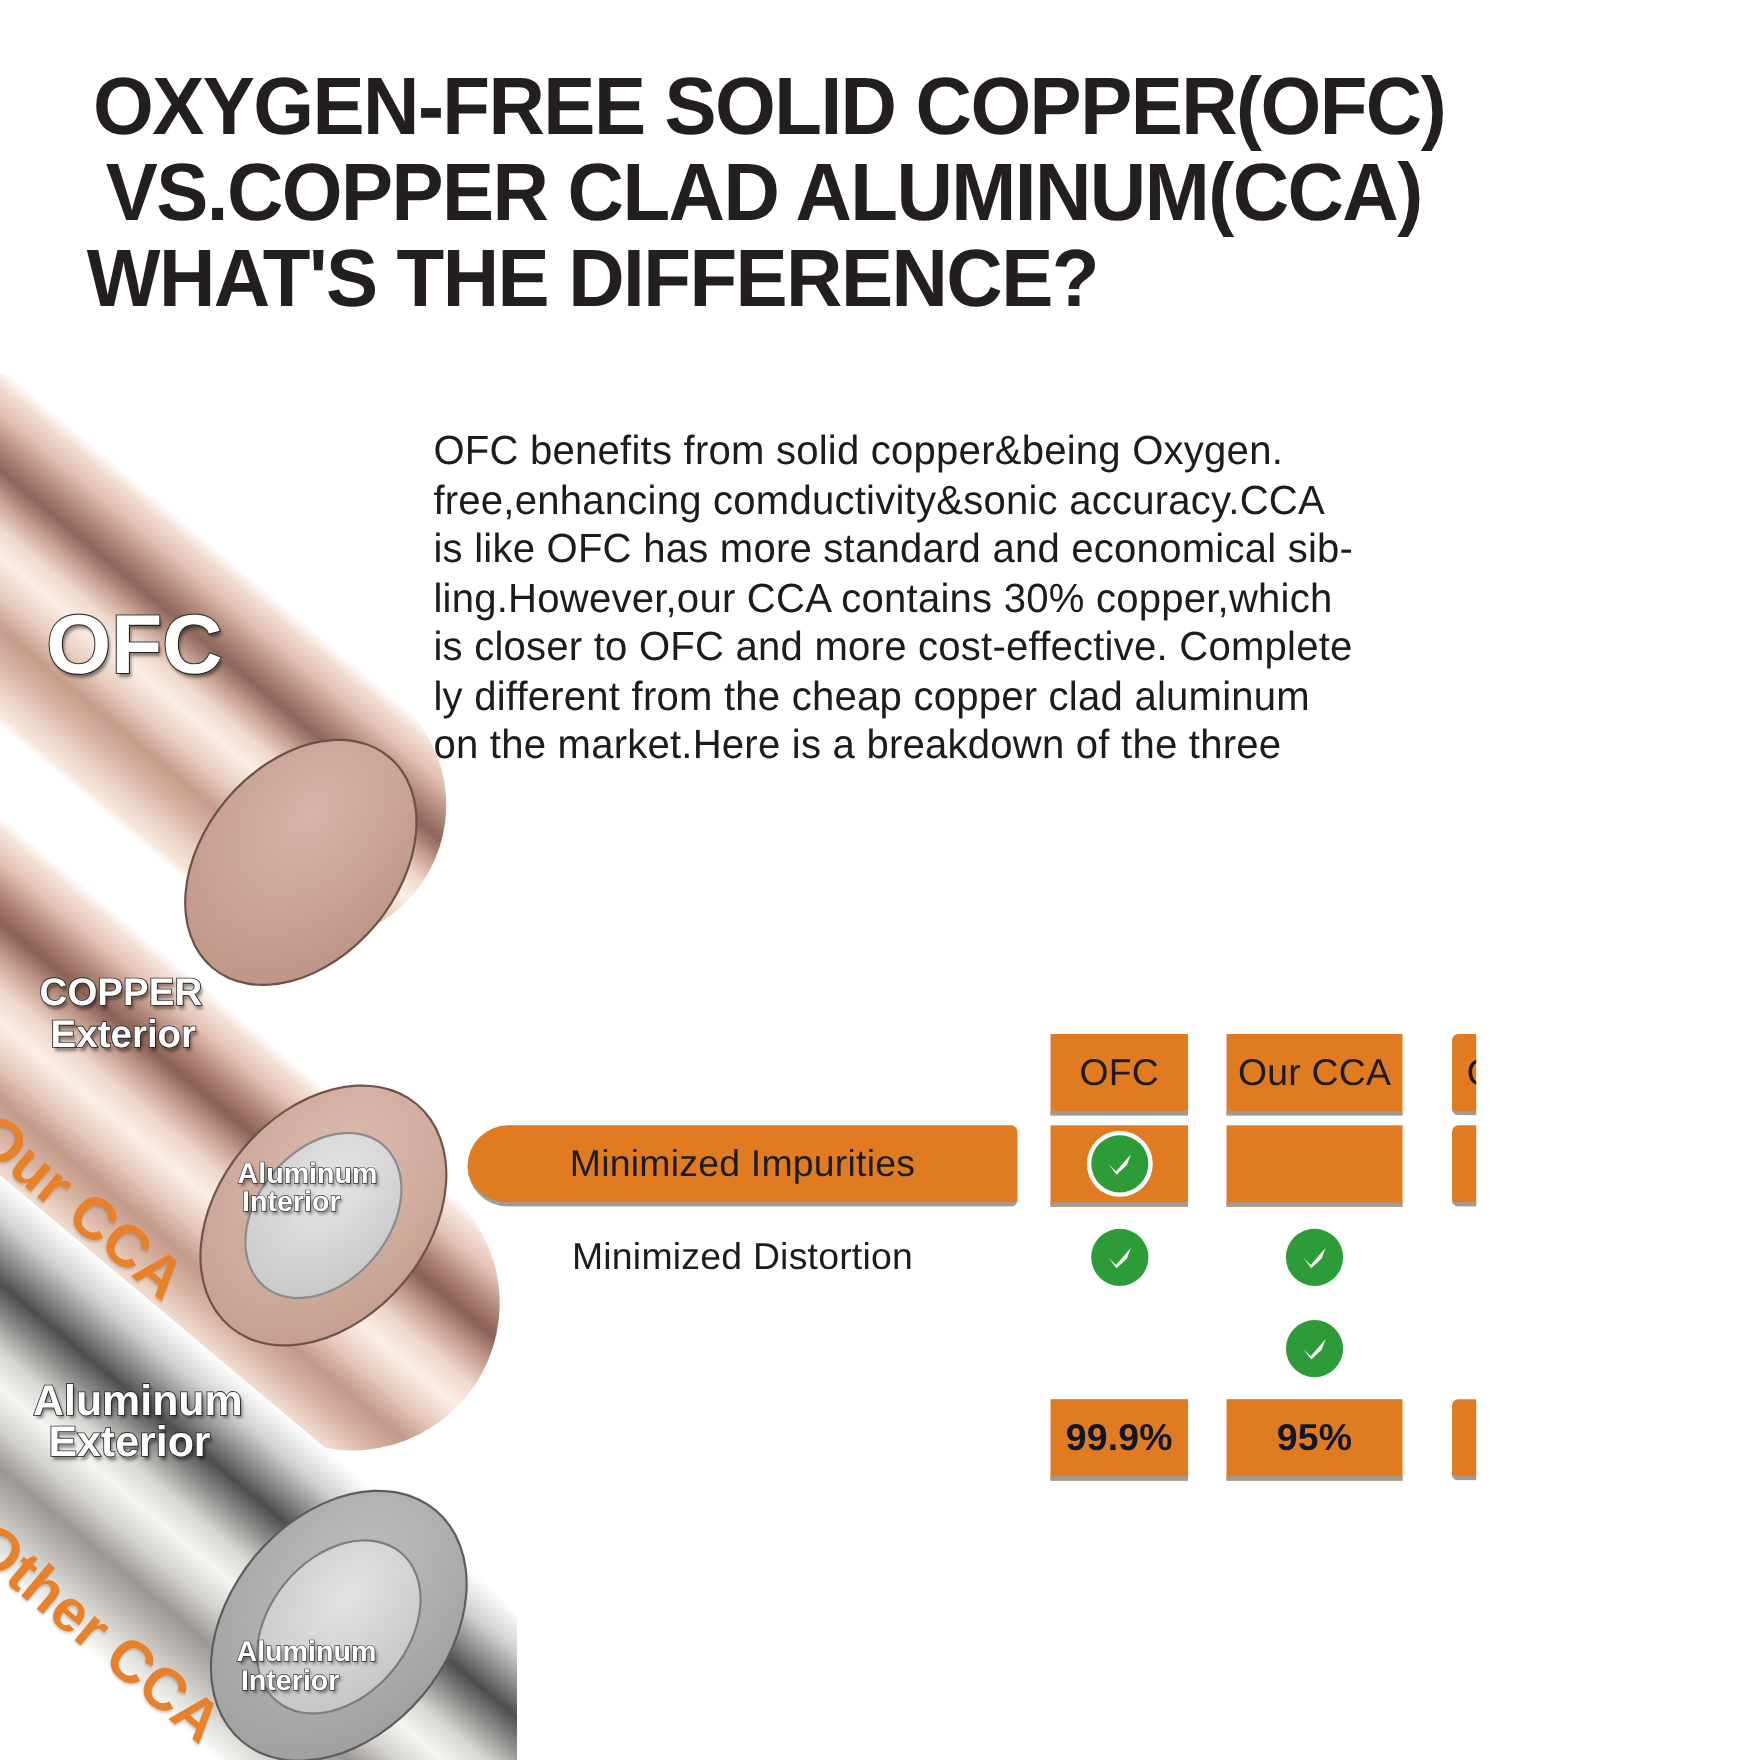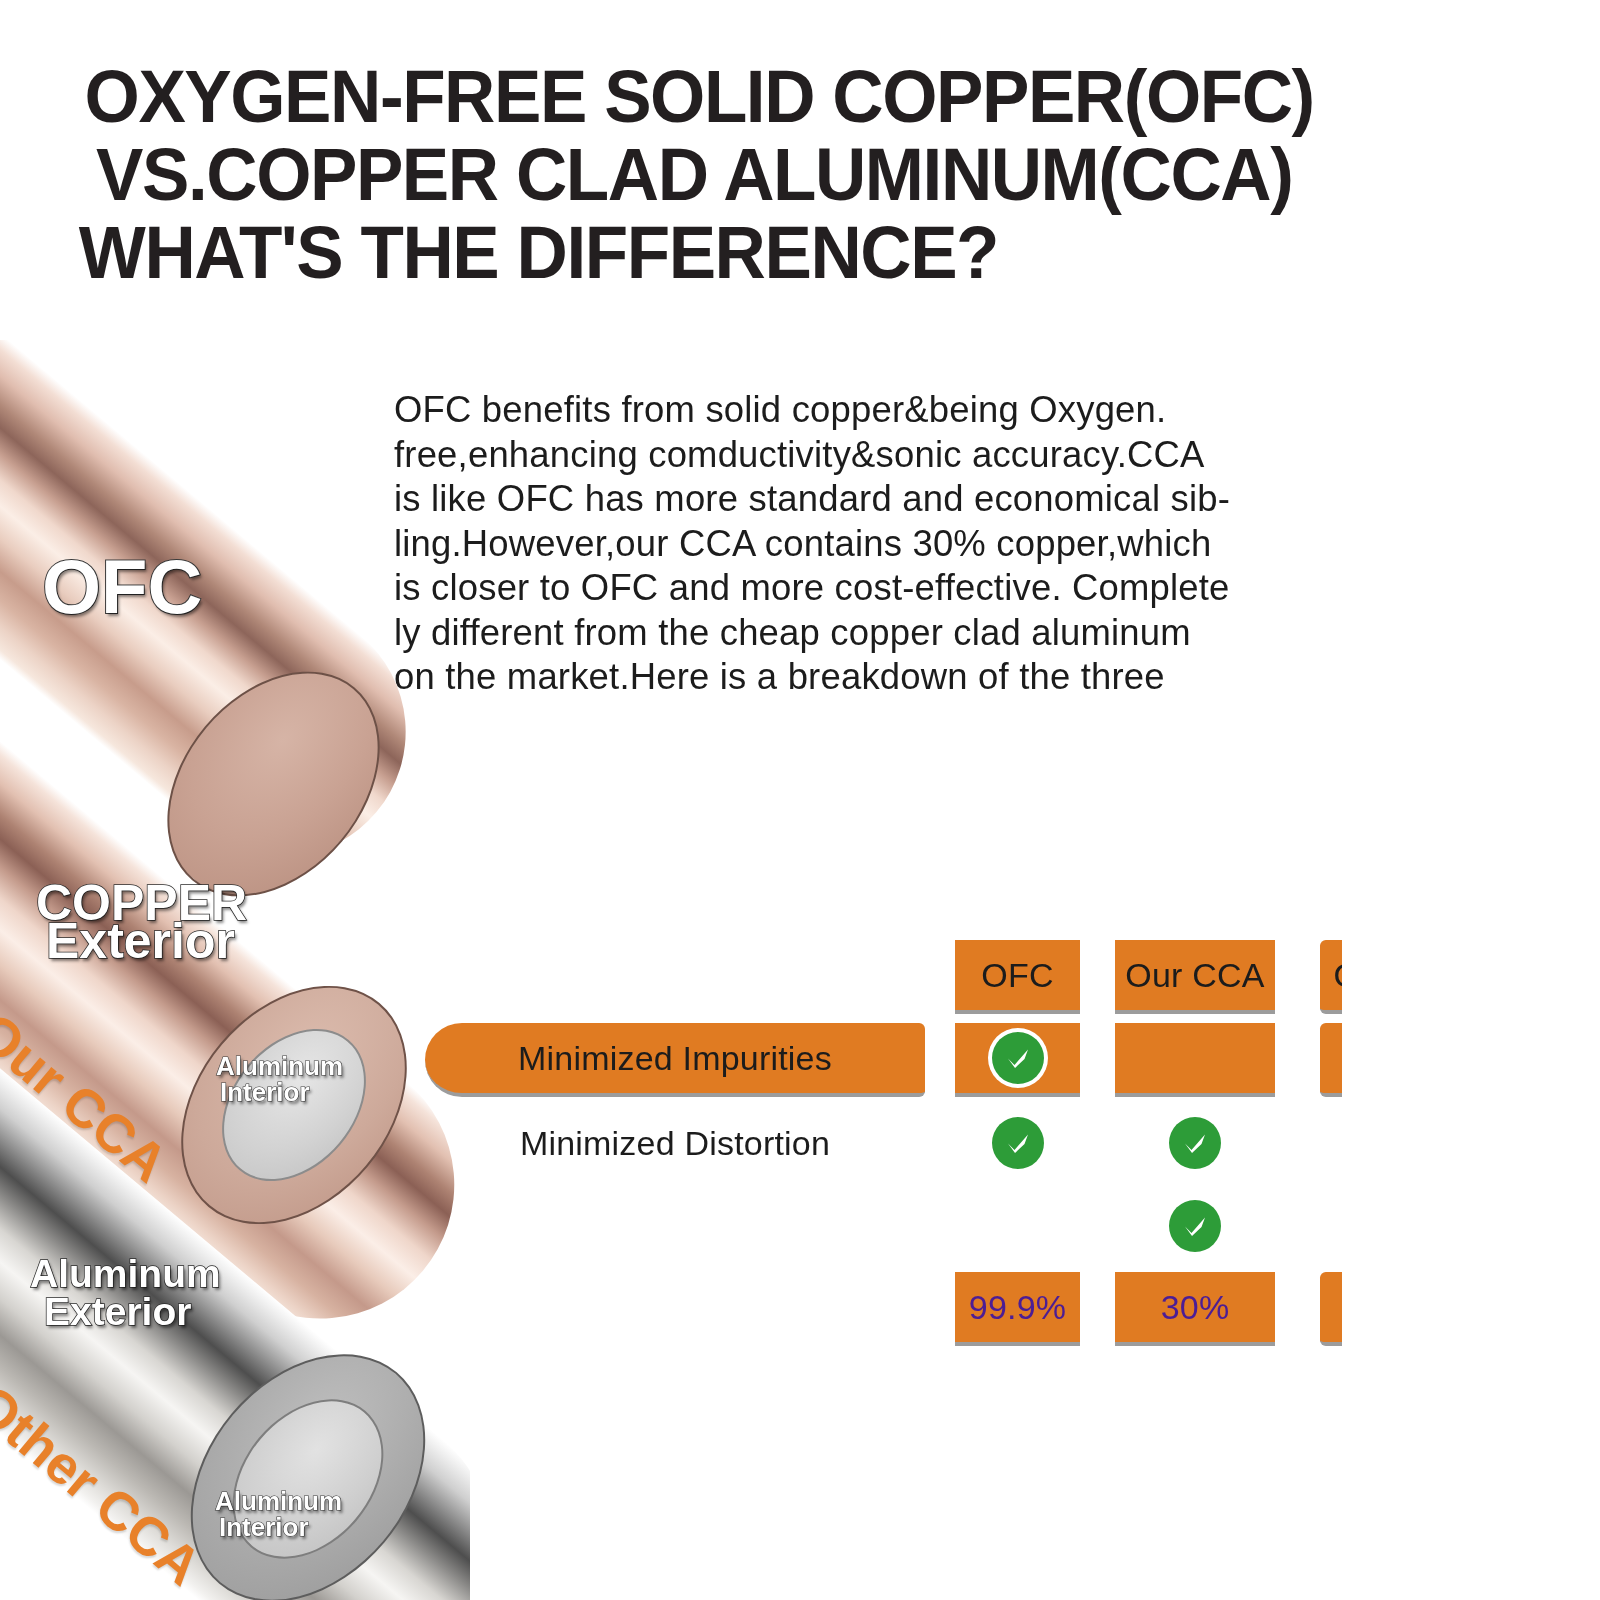--- a/index.html
+++ b/index.html
@@ -196,21 +196,21 @@
   }
 
   .lbl-ofc {
     left: 42px; top: 543px;
     font-size: 76px;
     letter-spacing: 0px;
     -webkit-text-stroke: 2px #3a3a3a;
   }
   .lbl-copper-ext {
     left: 36px; top: 884px;
-    font-size: 50px;
+    font-size: 35px;
     line-height: 38px;
   }
   .lbl-copper-ext .l2 { padding-left: 10px; }
 
   .lbl-our-cca {
     left: 5px; top: 1000px;
     font-size: 54px;
     color: #e8812a;
     transform: rotate(40deg);
     transform-origin: left top;
@@ -296,21 +296,21 @@
     display: inline-flex;
     align-items: center;
     justify-content: center;
     position: relative;
   }
   .check.ringed {
     box-shadow: 0 0 0 4px #ffffff;
   }
   .check svg { display:block; }
 
-  .cellval { font-size: 34px; color:#4c1d95; }
+  .cellval { font-size: 34px; color:#0f172a;font-weight:bold; }
 </style>
 </head>
 <body>
 
 <div class="page">
 
   <div class="title-block">
     <div class="title-line l1">OXYGEN-FREE SOLID COPPER(OFC)</div>
     <div class="title-line l2">VS.COPPER CLAD ALUMINUM(CCA)</div>
     <div class="title-line l3">WHAT'S THE DIFFERENCE?</div>
@@ -416,21 +416,21 @@
               <path d="M7 17.5 L13.5 24 L27 8.5 L23.5 18 L14 27 Z" fill="#ffffff"></path>
             </svg>
           </span>
         </div>
       </div>
       <div class="trow">
         <div class="cell c1 filled c1">
           <span class="cellval">99.9%</span>
         </div>
         <div class="cell c2 filled c2">
-          <span class="cellval">30%</span>
+          <span class="cellval">95%</span>
         </div>
         <div class="cell c3 filled c3">
           <span class="cellval">0%</span>
         </div>
       </div>
     </div>
 
 </div>
 
 </body></html>

